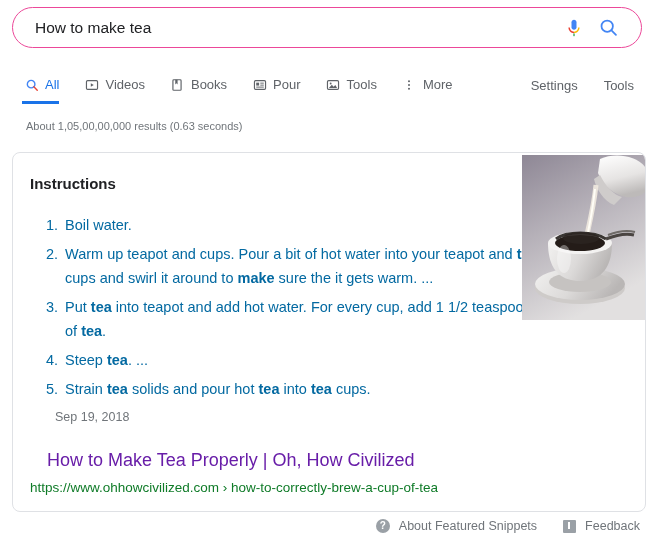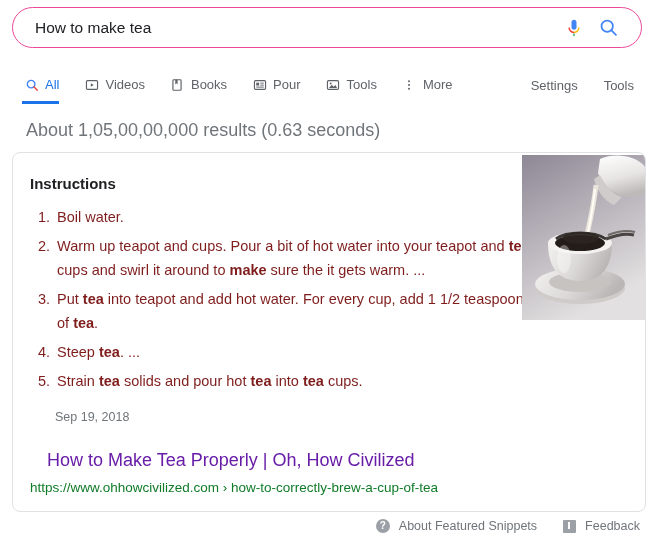--- a/index.html
+++ b/index.html
@@ -113,21 +113,21 @@
     font-size: 13px;
     color: #5f6368;
   }
   .right-links span { cursor: pointer; }
 
   
   .result-stats {
     position: absolute;
     left: 26px;
     top: 120px;
-    font-size: 18px;
+    font-size: 11px;
     color: #70757a;
   }
 
   
   .snippet-card {
     position: absolute;
     left: 12px;
     top: 152px;
     width: 634px;
     height: 360px;
@@ -147,25 +147,25 @@
     top: 22px;
     font-size: 15px;
     font-weight: bold;
     color: #202124;
   }
   .steps {
     position: absolute;
     left: 17px;
     top: 52px;
     width: 480px;
-    margin: 0;
+    margin: 8px;
     padding-left: 24px;
     font-size: 14.5px;
     line-height: 24px;
-    color: #7f1d1d;
+    color: #0369a1;
   }
   .steps li { margin: 0 0 5px 0; padding-left: 3px; }
   .steps b { font-weight: bold; }
   .snippet-date {
     position: absolute;
     left: 42px;
     top: 257px;
     font-size: 12.5px;
     color: #70757a;
   }

